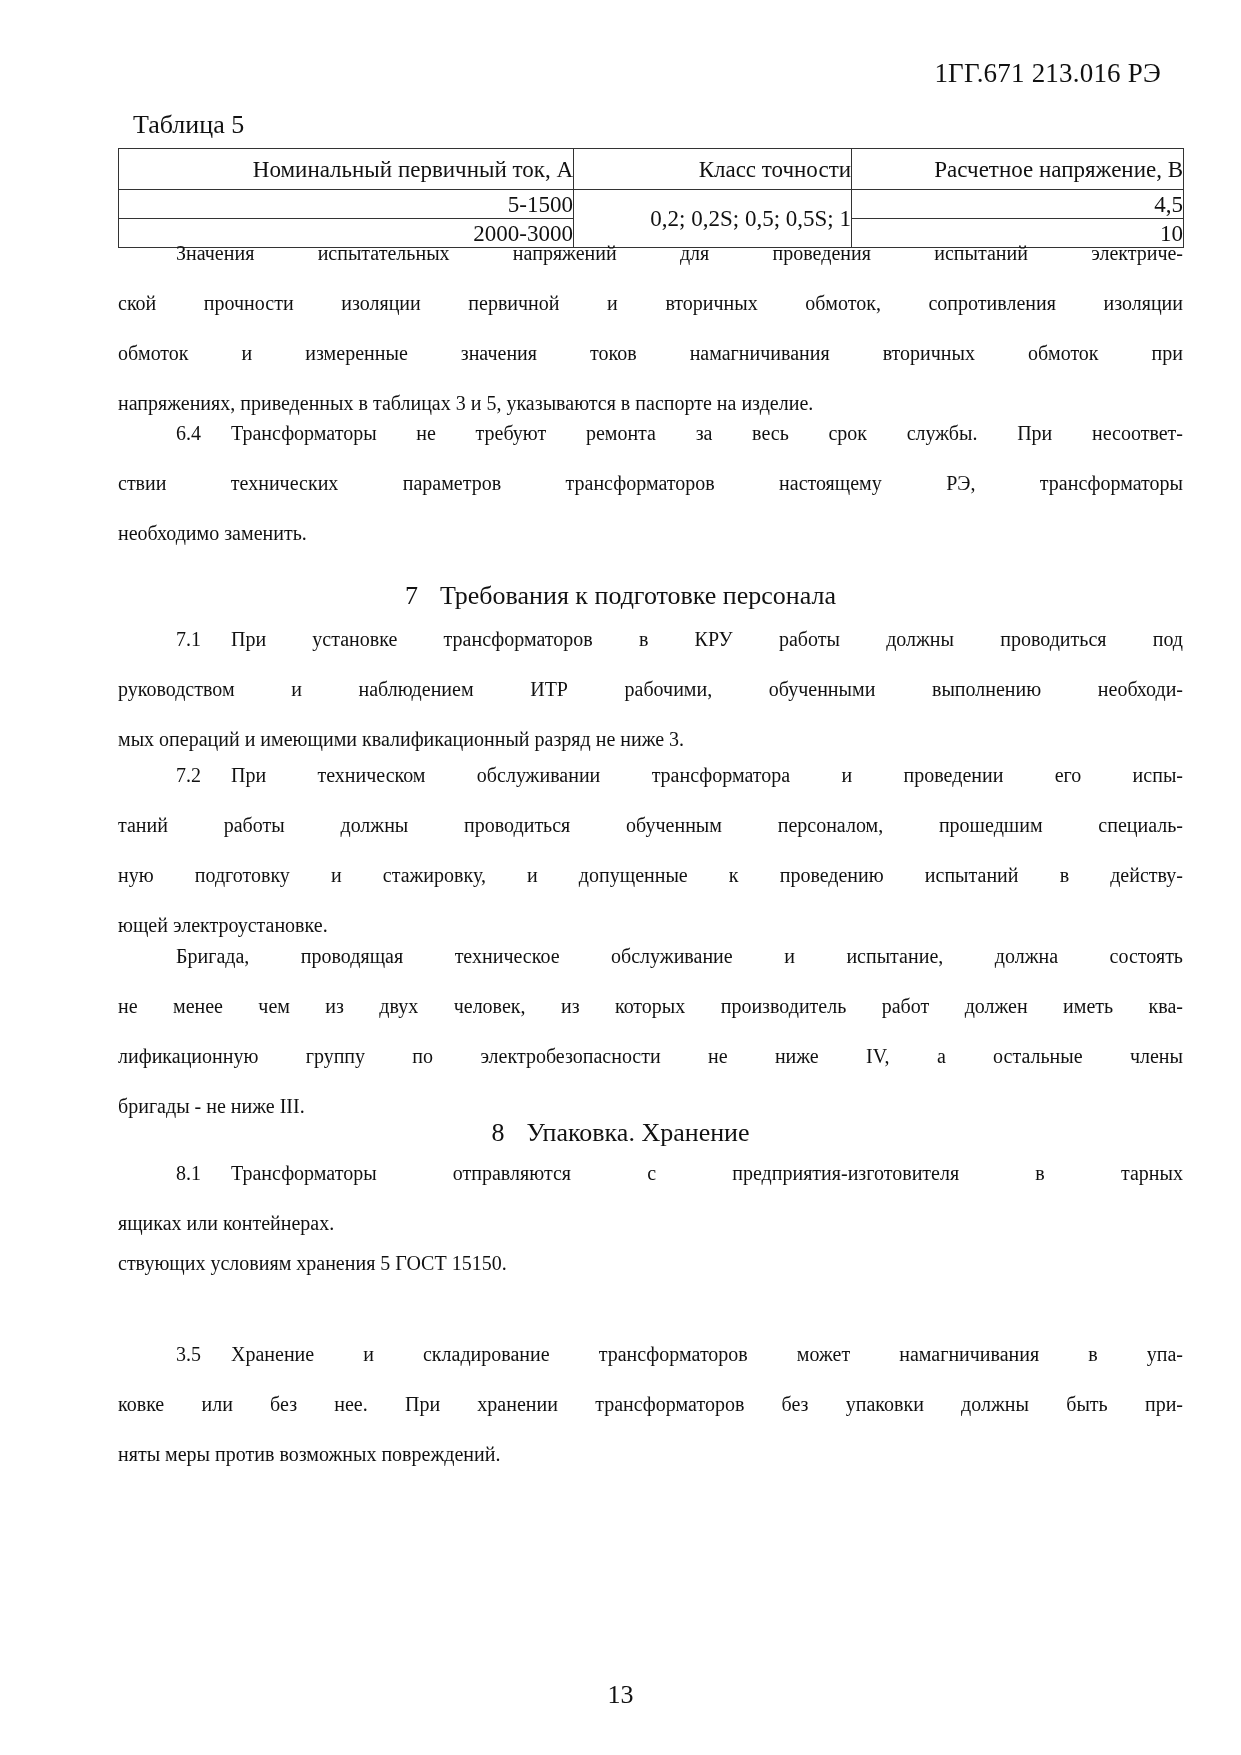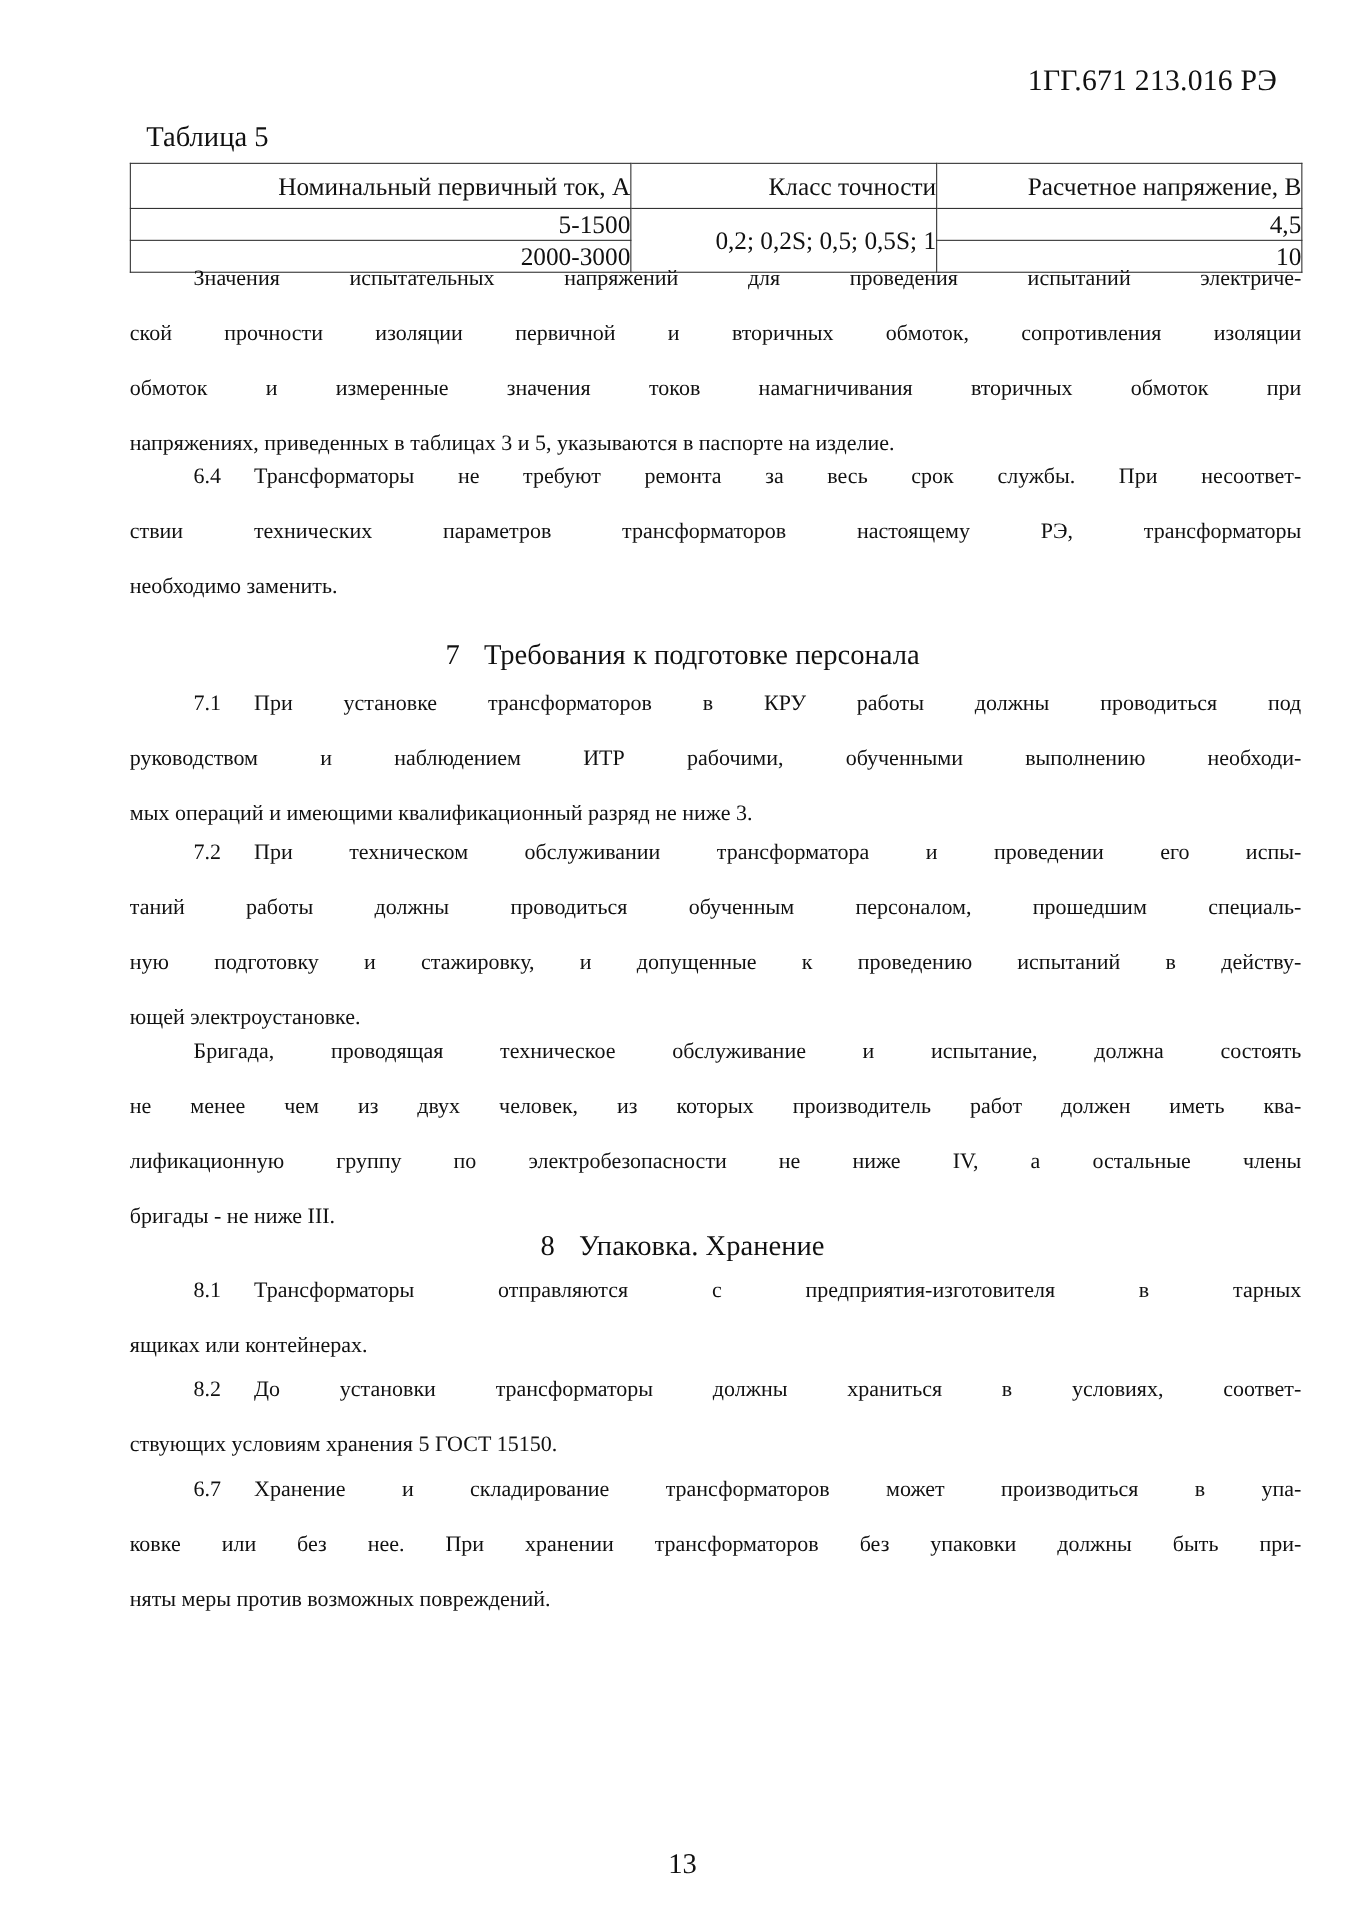--- a/index.html
+++ b/index.html
@@ -95,24 +95,23 @@
   </div>
 
   <div class="heading" style="top:1113px"><span class="hn">8</span><span>Упаковка. Хранение</span></div>
 
   <div class="text" style="top:1148px">
     <span class="line indent"><span class="num">8.1</span><span>Трансформаторы отправляются с предприятия-изготовителя в тарных</span></span>
     <span class="line last">ящиках или контейнерах.</span>
   </div>
 
   <div class="text" style="top:1238px">
-    <span class="line indent"><span class="num">8.2</span><span>До установки трансформаторы должны храниться в условиях, соответ-</span></span>
     <span class="line last">ствующих условиям хранения 5 ГОСТ 15150.</span>
   </div>
 
   <div class="text" style="top:1329px">
-    <span class="line indent"><span class="num">6.7</span><span>Хранение и складирование трансформаторов может производиться в упа-</span></span>
+    <span class="line indent"><span class="num">3.5</span><span>Хранение и складирование трансформаторов может намагничивания в упа-</span></span>
     <span class="line">ковке или без нее. При хранении трансформаторов без упаковки должны быть при-</span>
     <span class="line last">няты меры против возможных повреждений.</span>
   </div>
 
   <div class="page-number">13</div>
 </div>
 
 </body></html>

